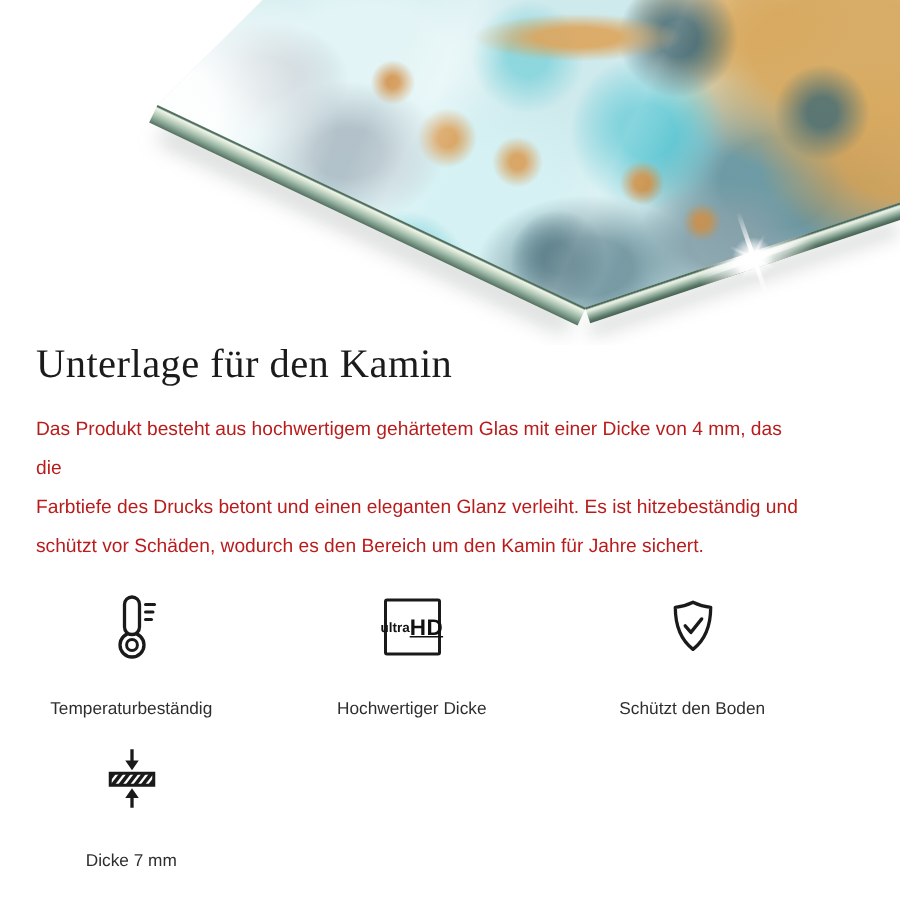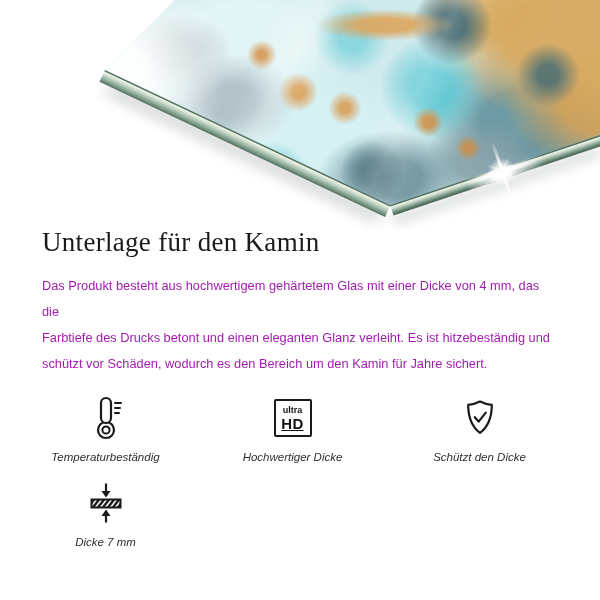--- a/index.html
+++ b/index.html
@@ -114,64 +114,63 @@
   .sparkle .ray-d2 { transform: rotate(-45deg); }
   .sparkle .core {
     position: absolute; left: 50%; top: 50%;
     width: 28px; height: 28px; margin: -14px 0 0 -14px;
     background: radial-gradient(circle, #fff 0 4px, rgba(255,255,255,0.55) 9px, rgba(255,255,255,0) 14px);
   }
 
   
   .content {
     position: absolute;
-    left: 42px; top: 224px; right: 28px;
+    left: 24px; top: 224px; right: 28px;
   }
   h1.title {
     margin: 0;
     font-family: "Liberation Serif", serif;
     font-weight: 400;
     font-size: 27px;
     line-height: 37px;
     letter-spacing: 0.3px;
     color: #1b1b1b;
   }
   .description {
     margin-top: 12px;
     max-width: 512px;
     font-size: 12.8px;
     line-height: 26px;
-    color: #a21caf;
+    color: #b91c1c;
   }
 
   
   .features {
     margin: 18px 0 0 -30px;
     display: grid;
     grid-template-columns: 187px 187px 187px;
     row-gap: 16px;
   }
   .feature { display: flex; flex-direction: column; align-items: center; }
   .icon-wrap {
     height: 46px;
     display: flex; align-items: center; justify-content: center;
   }
   .feature-label {
-    margin-top: 9px;
+    margin-top: 25px;
     font-size: 11.5px;
     line-height: 14px;
     color: #2e2e2e;
     text-align: center;
-    font-style: italic;
   }
   .uhd-box {
     width: 34px; height: 34px;
     border: 2.5px solid #1a1a1a;
     border-radius: 2px;
-    display: flex; flex-direction: column;
+    display: flex; flex-direction: row;
     align-items: center; justify-content: center;
     line-height: 1;
     color: #111;
   }
   .uhd-box .small { font-size: 9px; font-weight: 700; }
   .uhd-box .large { font-size: 15px; font-weight: 800; margin-top: 1px; letter-spacing: 0.3px; text-decoration: underline; }
   svg .stroke { fill: none; stroke: #1a1a1a; }
 </style>
 </head>
 <body>
@@ -232,21 +231,21 @@
         <div class="feature-label">Hochwertiger Dicke</div>
       </div>
 
       <div class="feature">
         <div class="icon-wrap">
           <svg width="40" height="40" viewBox="0 0 40 40">
             <path class="stroke" stroke-width="2.2" stroke-linejoin="round" d="M20 3.5 C23.8 5.4 27.6 6.5 31.8 6.9 C31.8 18.5 28.2 28.6 20 34.9 C11.8 28.6 8.2 18.5 8.2 6.9 C12.4 6.5 16.2 5.4 20 3.5 Z"></path>
             <path class="stroke" stroke-width="2.2" stroke-linecap="round" stroke-linejoin="round" d="M14.8 19.2 L18.6 23.6 L25.8 14.6"></path>
           </svg>
         </div>
-        <div class="feature-label">Schützt den Dicke</div>
+        <div class="feature-label">Schützt den Boden</div>
       </div>
 
 
 
       <div class="feature">
         <div class="icon-wrap">
           <svg width="44" height="44" viewBox="0 0 44 44">
             <defs>
                 <clipPath id="barclip">
                   <rect x="8" y="19" width="28" height="7"></rect>

